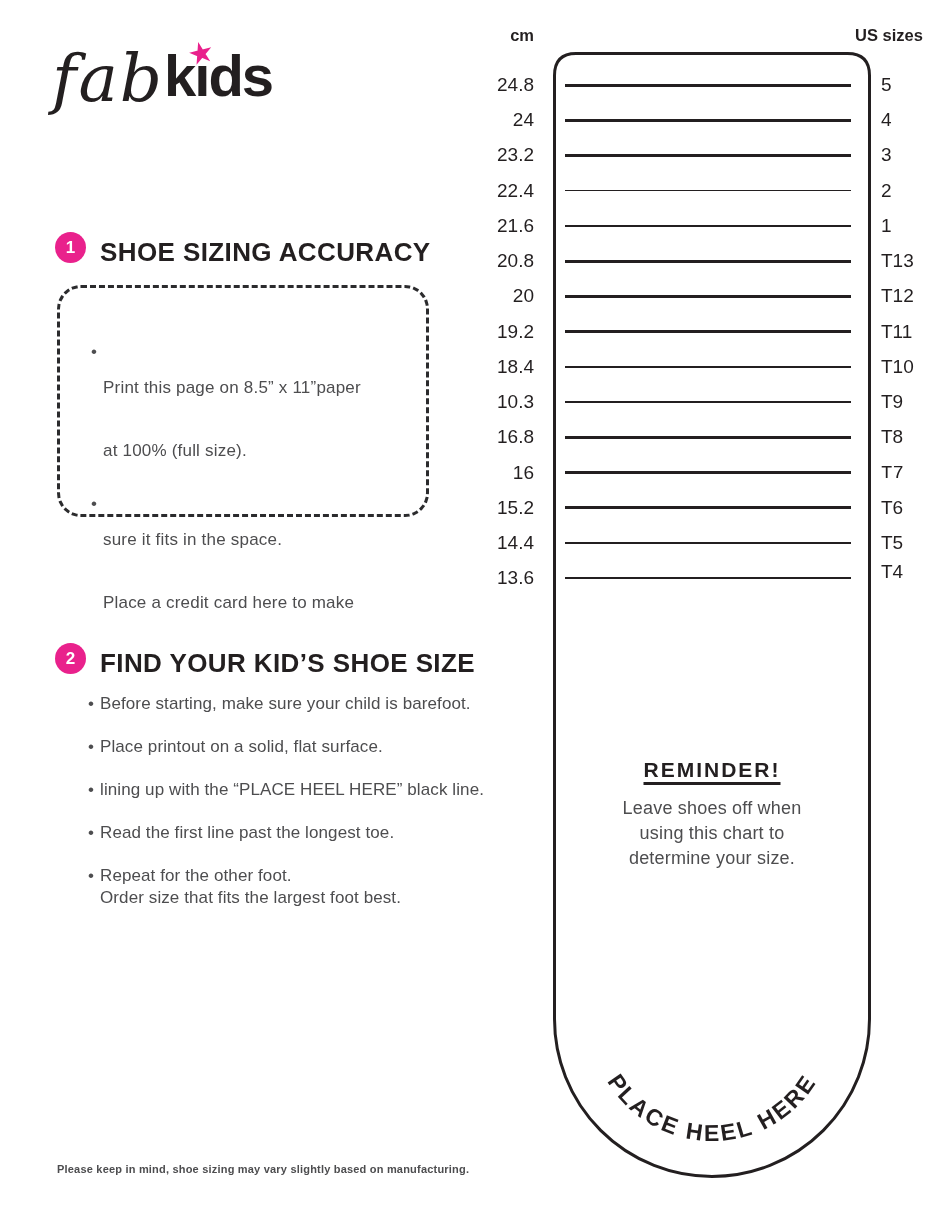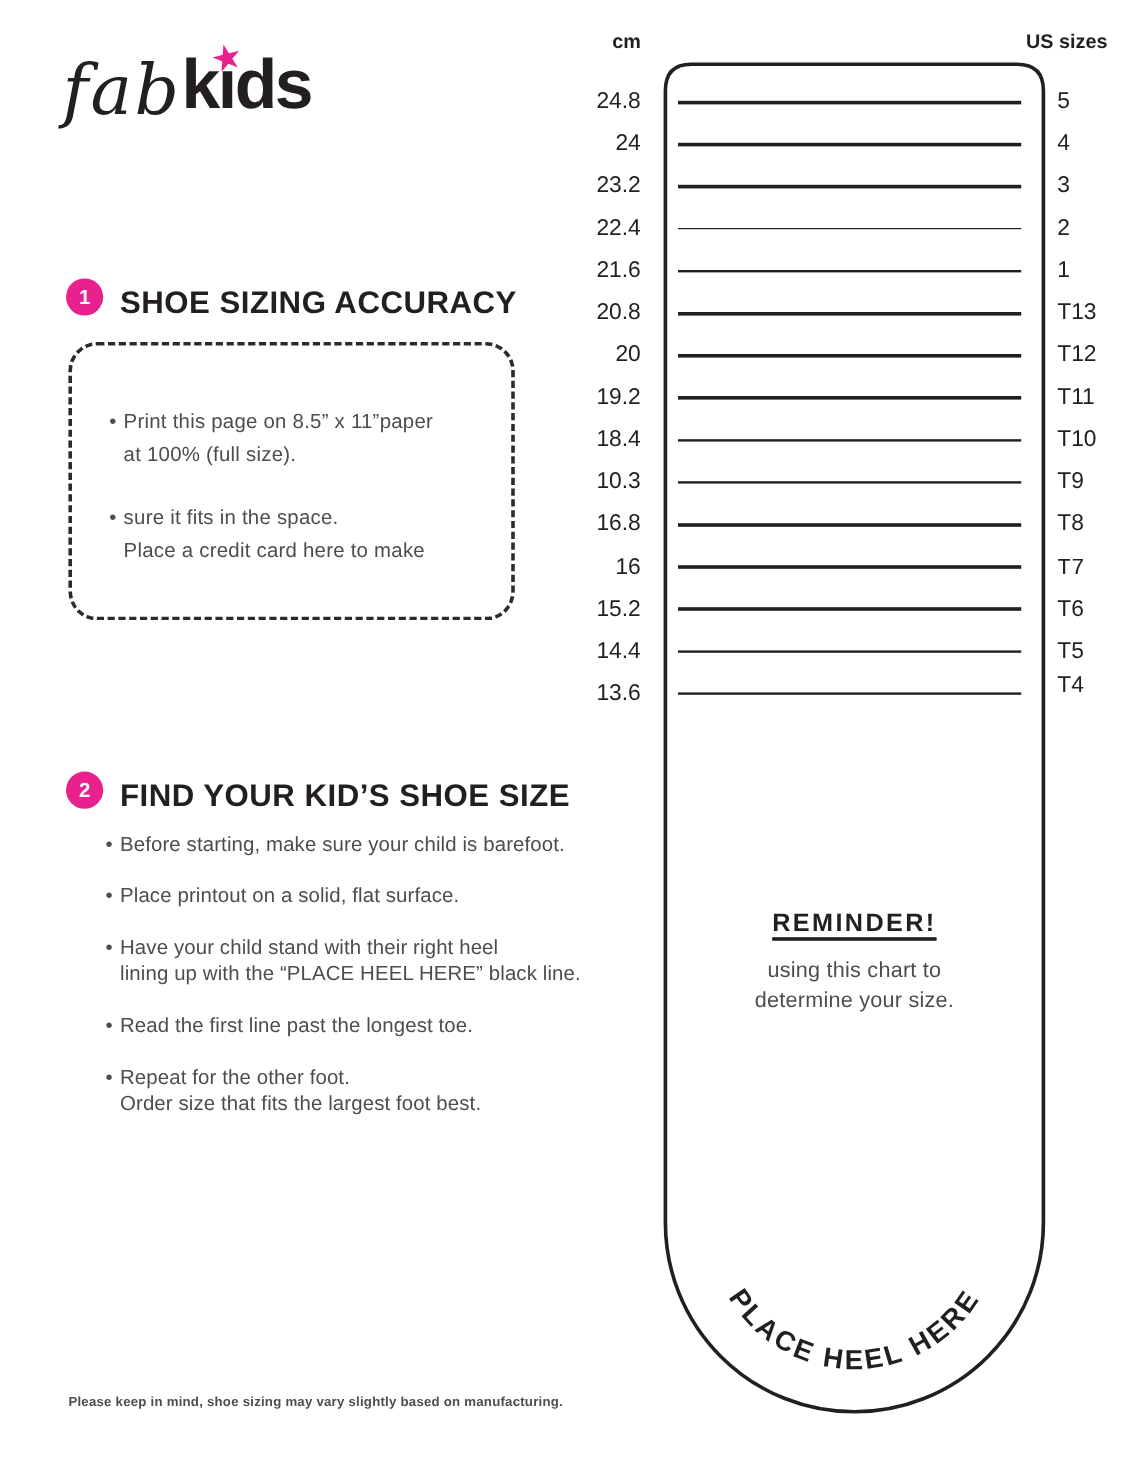--- a/index.html
+++ b/index.html
@@ -8,21 +8,21 @@
     width:950px;height:1230px;
     background:#ffffff;
     font-family:"Liberation Sans",sans-serif;
     color:#231f20;
     overflow:hidden;
   }
   
   .logo{position:absolute;left:52px;top:46px;display:flex;align-items:baseline;}
   .logo-fab{
     font-family:"DejaVu Serif","Liberation Serif",serif;
-    font-style:italic;font-size:58px;line-height:1;letter-spacing:2px;color:#231f20;
+    font-style:italic;font-size:66px;line-height:1;letter-spacing:2px;color:#231f20;
   }
   .logo-kids{
     position:relative;top:-5px;
     font-family:"Liberation Sans",sans-serif;
     font-weight:bold;font-size:58px;line-height:1;letter-spacing:-2px;color:#231f20;
   }
   .logo-i{position:relative;display:inline-block;}
   .logo-star{
     position:absolute;top:-7px;left:50%;
     transform:translateX(-50%) rotate(-14deg);
@@ -43,21 +43,21 @@
   .step1-title{top:237px;}
   .step2-title{top:648px;}
   
   .dashed-box{
     position:absolute;left:57px;top:285px;width:372px;height:232px;
     border:3px dashed #2b2b2d;border-radius:24px;box-sizing:border-box;
     padding:50px 0 0 31px;
   }
   .bullet-item{display:flex;margin-bottom:26px;color:#4d4d4f;}
   .bullet-item .dot{width:12px;flex:0 0 12px;font-size:17px;line-height:27px;}
-  .dashed-box .bullet-item .txt div{font-size:17px;line-height:27px;letter-spacing:.2px;}
+  .dashed-box .bullet-item .txt div{font-size:17px;line-height:27px;letter-spacing:.2px;margin-top:36px;}
   
   .step2-bullets{position:absolute;left:88px;top:693px;width:430px;}
   .step2-bullets .bullet-item{margin-bottom:21px;}
   .step2-bullets .dot{line-height:22px;}
   .step2-bullets .bullet-item .txt div{font-size:17px;line-height:22px;letter-spacing:.1px;}
   
   .footer-note{
     position:absolute;left:57px;top:1163px;
     font-size:11px;color:#4d4d4f;letter-spacing:.2px;font-weight:bold;
   }
@@ -131,21 +131,20 @@
       </div>
       <div class="bullet-item">
         <span class="dot">•</span>
         <span class="txt">
           <div>Place printout on a solid, flat surface.</div>
         </span>
       </div>
       <div class="bullet-item">
         <span class="dot">•</span>
         <span class="txt">
-          <div>Have your child stand with their right heel</div>
           <div>lining up with the “PLACE HEEL HERE” black line.</div>
         </span>
       </div>
       <div class="bullet-item">
         <span class="dot">•</span>
         <span class="txt">
           <div>Read the first line past the longest toe.</div>
         </span>
       </div>
       <div class="bullet-item">
@@ -216,17 +215,18 @@
       <div class="rline thin" style="top: 542.24px;"></div>
       <div class="cm-label" style="top: 531.99px;">14.4</div>
       <div class="us-label" style="top: 531.99px;">T5</div>
       <div class="rline thin" style="top: 577.47px;"></div>
       <div class="cm-label" style="top: 567.22px;">13.6</div>
       <div class="us-label" style="top: 561px;">T4</div>
     </div>
 
   <div class="reminder">
     <h3 class="reminder-title">REMINDER!</h3>
+    <div class="reminder-line">Leave shoes off when</div>
     <div class="reminder-line">using this chart to</div>
     <div class="reminder-line">determine your size.</div>
   </div>
 
 </div>
 
 </body></html>

